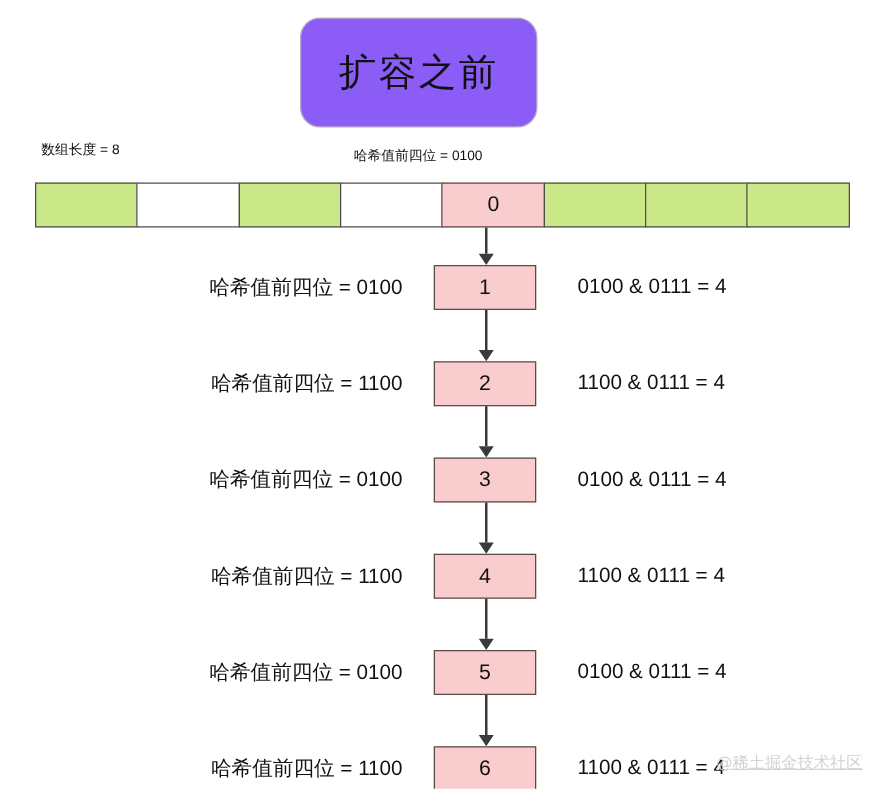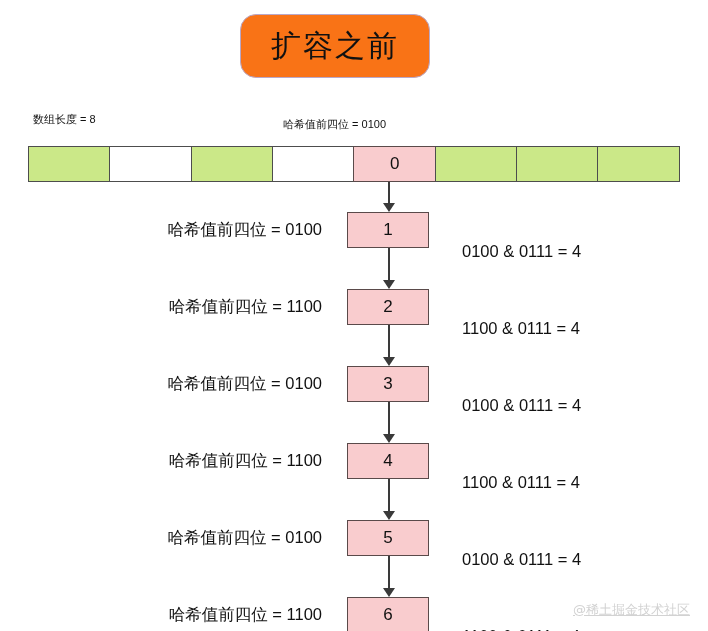--- a/index.html
+++ b/index.html
@@ -15,23 +15,23 @@
     font-family: "Liberation Sans", "DejaVu Sans", sans-serif;
     color: #1a1a1a;
   }
 
   
   #title-box {
     position: absolute;
     left: 240px;
     top: 14px;
     width: 190px;
-    height: 64px;
+    height: 88px;
     box-sizing: border-box;
-    background: #f97316;
+    background: #8b5cf6;
     border: 1.4px solid #b9a8c9;
     border-radius: 16px;
     display: flex;
     align-items: center;
     justify-content: center;
   }
   #title-text {
     font-size: 30px;
     letter-spacing: 2px;
     color: #111111;
@@ -112,21 +112,20 @@
     color: #111111;
   }
   .row-right-label {
     position: absolute;
     left: 462px;
     top: 50%;
     transform: translateY(-50%);
     font-size: 16.5px;
     white-space: nowrap;
     color: #111111;
-    margin-top: 21px;
   }
 
   
   .connector {
     position: absolute;
     left: 381px;
     width: 16px;
     overflow: visible;
   }
   .connector .shaft {

